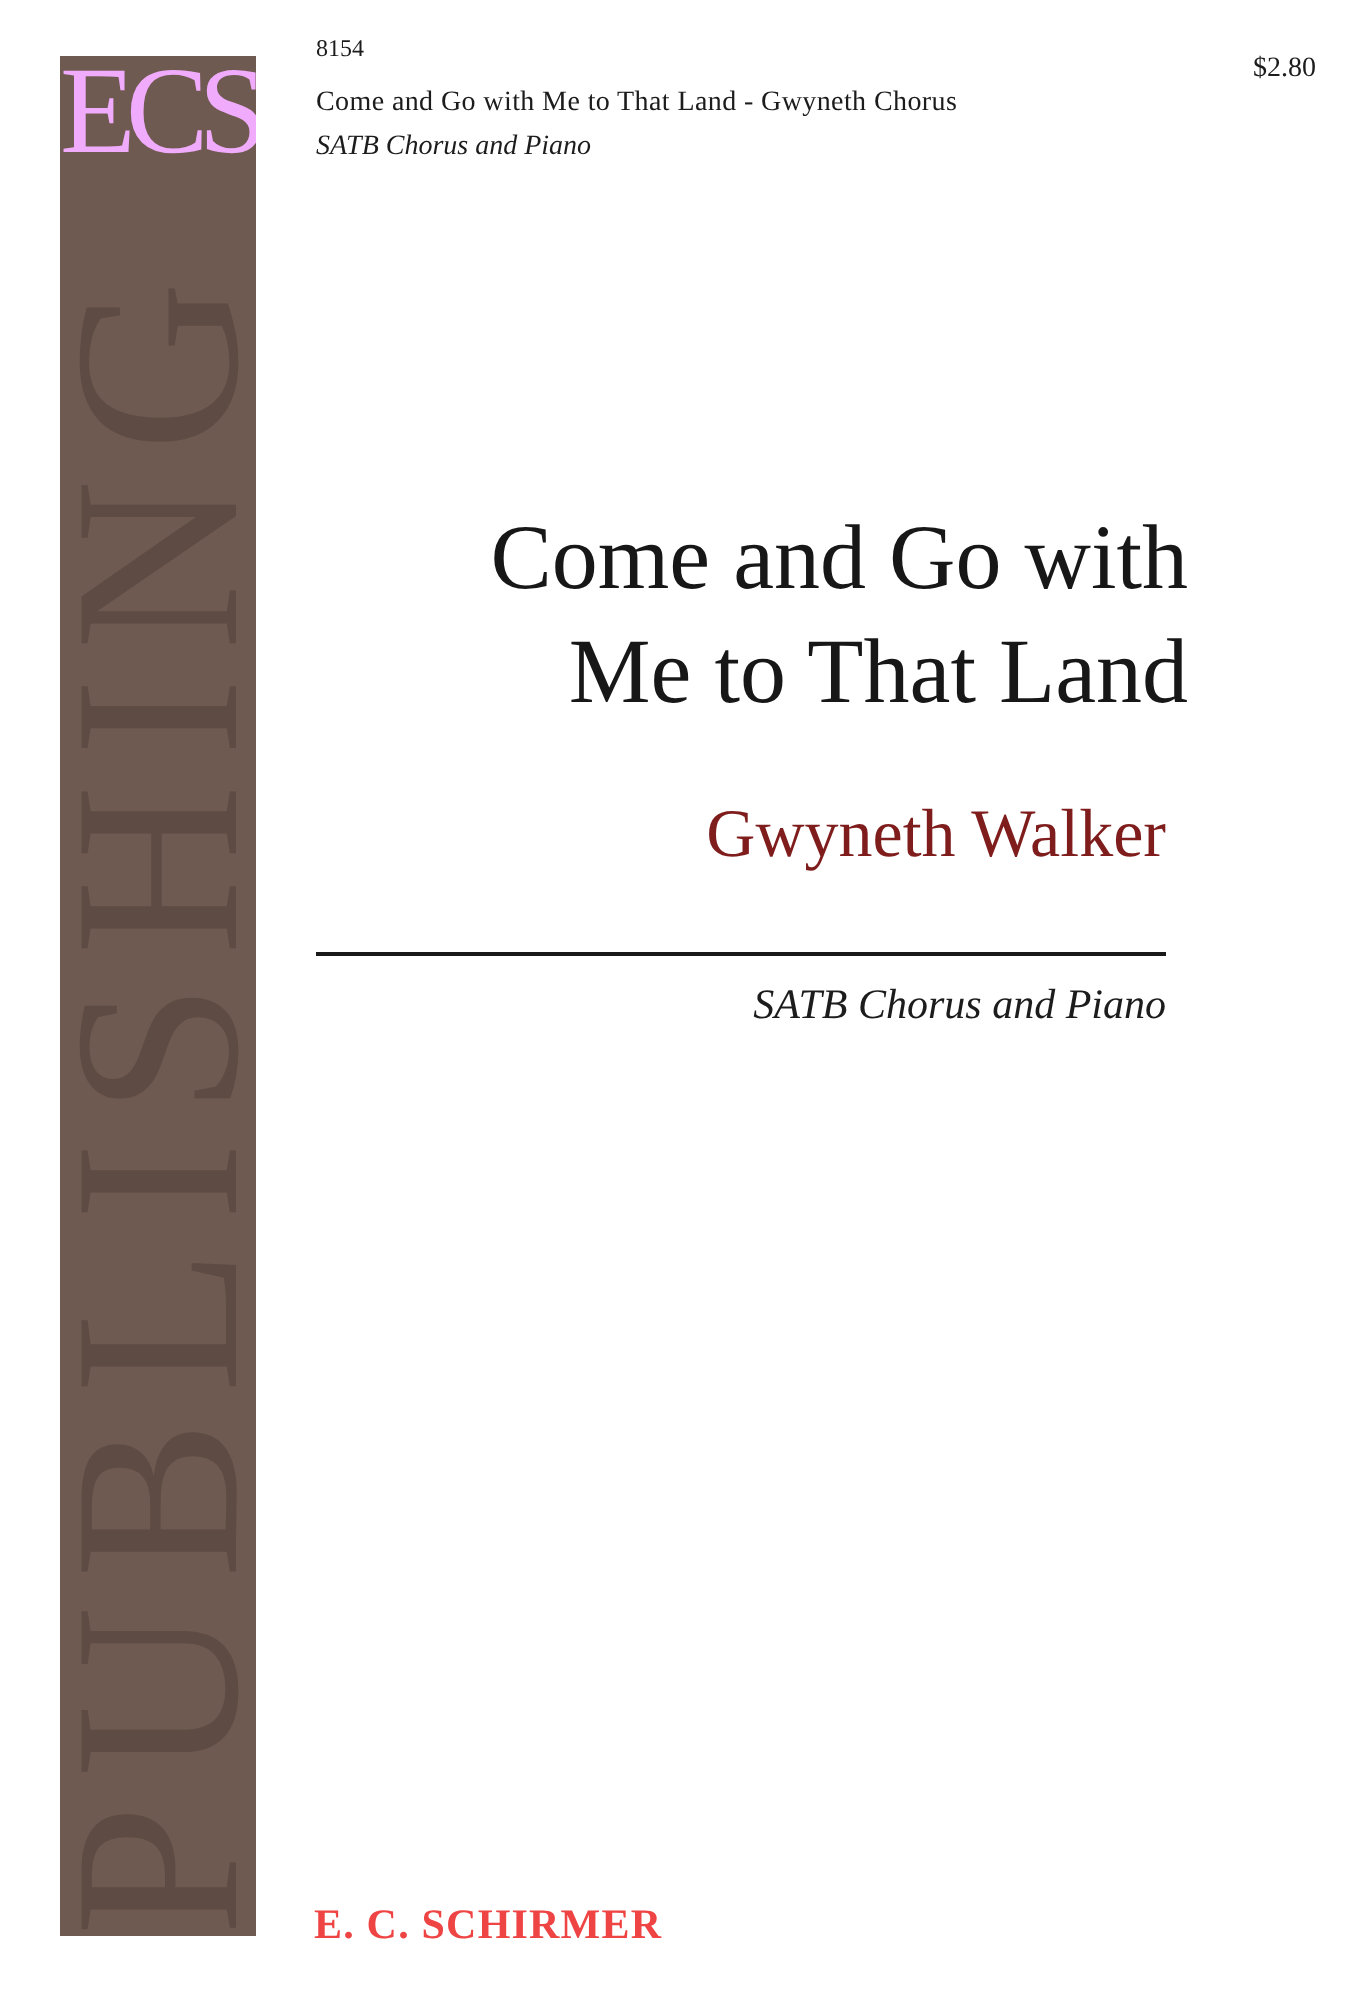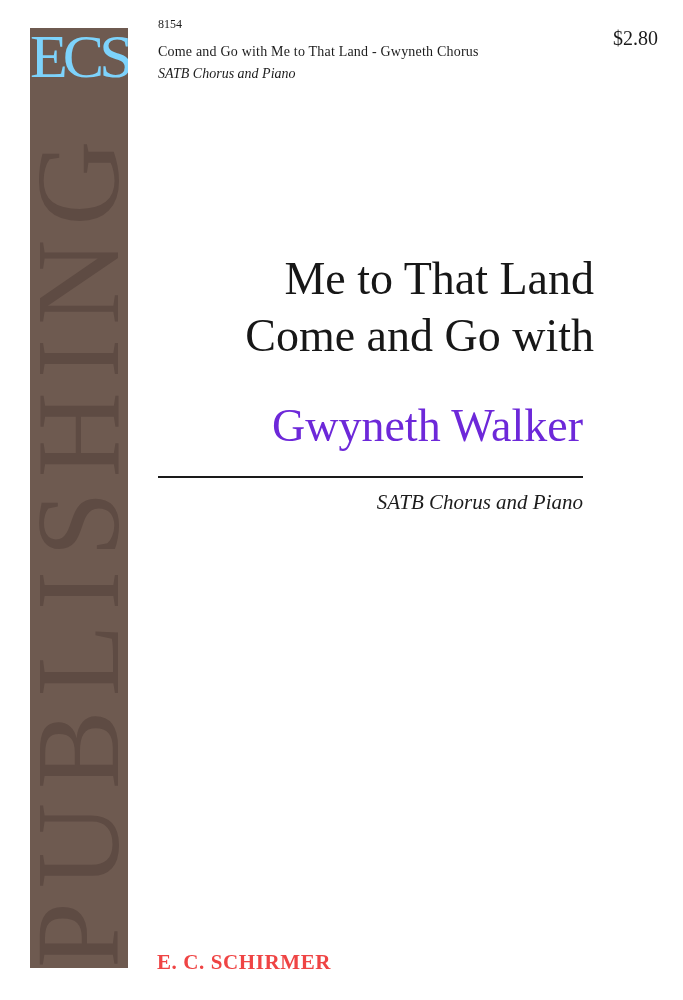--- a/index.html
+++ b/index.html
@@ -40,47 +40,47 @@
   }
   .ecs-logo-text {
     position: absolute;
     left: 0;
     top: -3px;
     width: 100%;
     text-align: center;
     font-size: 62px;
     line-height: 1;
     letter-spacing: -5px;
-    color: #7dd3fc;
+    color: #f0abfc;
     z-index: 2;
   }
 
   
   .catalog-number { position: absolute; left: 158px; top: 17px; font-size: 12px; }
   .header-work-line { position: absolute; left: 158px; top: 44px; font-size: 14px; letter-spacing: 0.2px; }
   .header-scoring-line { position: absolute; left: 158px; top: 66px; font-size: 14px; font-style: italic; }
-  .price { position: absolute; right: 25px; top: 27px; font-size: 20px; text-align: right; }
+  .price { position: absolute; right: 25px; top: 27px; font-size: 14px; text-align: right; }
 
   
   .title-block {
     position: absolute;
     left: 158px;
     right: 89px;
     top: 250px;
     text-align: right;
     font-size: 46px;
     line-height: 57px;
     color: #171717;
   }
   .composer {
     position: absolute;
     right: 100px;
     top: 399px;
-    font-size: 46px;
-    color: #6d28d9;
+    font-size: 34px;
+    color: #7f1d1d;
   }
   .title-rule {
     position: absolute;
     left: 158px;
     right: 100px;
     top: 476px;
     height: 2px;
     background: #1a1a1a;
   }
   .main-scoring {
@@ -115,22 +115,22 @@
 
   <div class="catalog-number">8154</div>
 
   <div class="header-work-line">Come and Go with Me to That Land - Gwyneth Chorus</div>
 
   <div class="header-scoring-line">SATB Chorus and Piano</div>
 
   <div class="price">$2.80</div>
 
   <div class="title-block">
+    <div>Come and Go with</div>
     <div>Me to That Land</div>
-    <div>Come and Go with</div>
   </div>
 
   <div class="composer">Gwyneth Walker</div>
 
   <div class="title-rule"></div>
 
   <div class="main-scoring">SATB Chorus and Piano</div>
 
   <div class="publisher-imprint">E. C. SCHIRMER</div>
 

